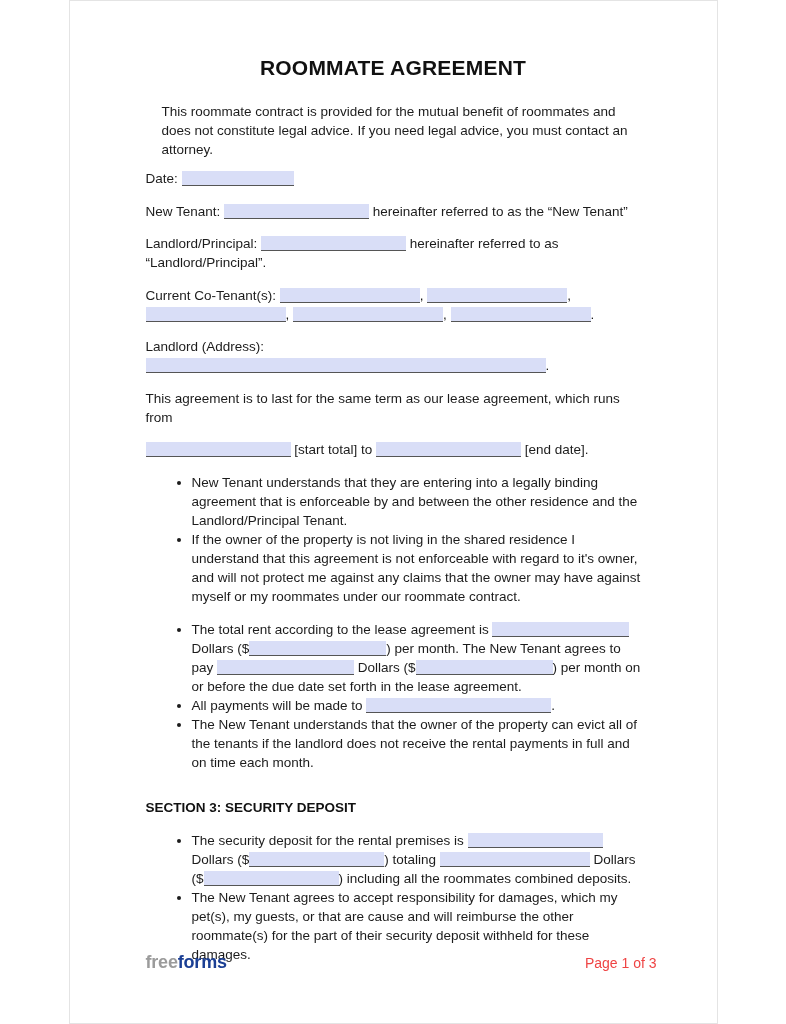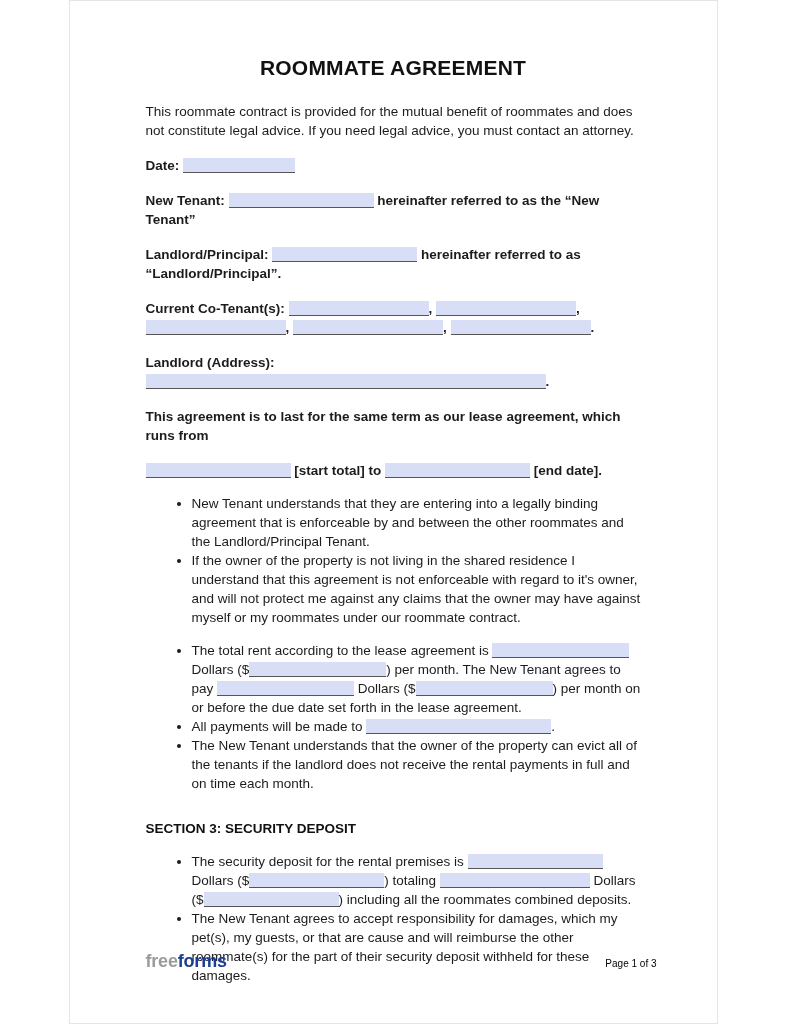--- a/index.html
+++ b/index.html
@@ -21,28 +21,28 @@
   .doc-title {
     margin: 0;
     text-align: center;
     font-size: 21px;
     line-height: 26px;
     font-weight: bold;
     letter-spacing: 0.2px;
     color: #111111;
   }
   .para { margin: 18px 0 0 0; }
-  .intro { margin-top: 21px; }
+  .intro { margin-top: 21px; margin-left: 16px; }
   .section-heading {
     margin: 26px 0 0 0;
     font-size: 13.5px;
     font-weight: bold;
     color: #111111;
   }
-  .row { margin-top: 16px; font-weight: bold; }
+  .row { margin-top: 10px; }
   .field {
     display: inline-block;
     background: #d9def7;
     border-bottom: 1px solid #555555;
     height: 15px;
     vertical-align: text-bottom;
     box-sizing: border-box;
   }
   .w112 { width: 112px; }
   .w145 { width: 145px; }
@@ -71,21 +71,21 @@
     align-items: baseline;
   }
   .brand {
     font-size: 18px;
     line-height: 20px;
     font-weight: bold;
     letter-spacing: -0.2px;
   }
   .brand .brand-free { color: #9b9b9b; font-weight: bold; }
   .brand .brand-forms { color: #1b3f94; font-weight: bold; }
-  .page-indicator { font-size: 10px; color: #000000; }
+  .page-indicator { font-size: 14px; color: #ef4444; }
 </style>
 </head>
 <body>
 
 <div class="page">
 
   <h1 class="doc-title">ROOMMATE AGREEMENT</h1>
 
   <p class="para intro">This roommate contract is provided for the mutual benefit of roommates and does not constitute legal advice. If you need legal advice, you must contact an attorney.</p>
 
@@ -98,21 +98,21 @@
 
   <p class="row"><span>Current Co-Tenant(s): </span><span class="field w140"></span><span>, </span><span class="field w140"></span><span>, </span><span class="field w140"></span><span>, </span><span class="field w150"></span><span>, </span><span class="field w140"></span><span>.</span></p>
 
   <p class="row"><span>Landlord (Address): </span><span class="field w400"></span><span>.</span></p>
 
   <p class="row">This agreement is to last for the same term as our lease agreement, which runs from</p>
 
   <p class="row"><span class="field w145"></span><span> [start total] to </span><span class="field w145"></span><span> [end date].</span></p>
 
   <ul class="bullets">
-    <li>New Tenant understands that they are entering into a legally binding agreement that is enforceable by and between the other roommates and the Landlord/Principal Tenant.</li>
+    <li>New Tenant understands that they are entering into a legally binding agreement that is enforceable by and between the other residence and the Landlord/Principal Tenant.</li>
     <li>If the owner of the property is not living in the shared residence I understand that this agreement is not enforceable with regard to it's owner, and will not protect me against any claims that the owner may have against myself or my roommates under our roommate contract.</li>
   </ul>
 
 
   <ul class="bullets">
     <li><span>The total rent according to the lease agreement is </span><span class="field w137"></span><span> Dollars ($</span><span class="field w137"></span><span>) per month. The New Tenant agrees to pay </span><span class="field w137"></span><span> Dollars ($</span><span class="field w137"></span><span>) per month on or before the due date set forth in the lease agreement.</span></li>
     <li><span>All payments will be made to </span><span class="field w185"></span><span>.</span></li>
     <li>The New Tenant understands that the owner of the property can evict all of the tenants if the landlord does not receive the rental payments in full and on time each month.</li>
   </ul>
 

